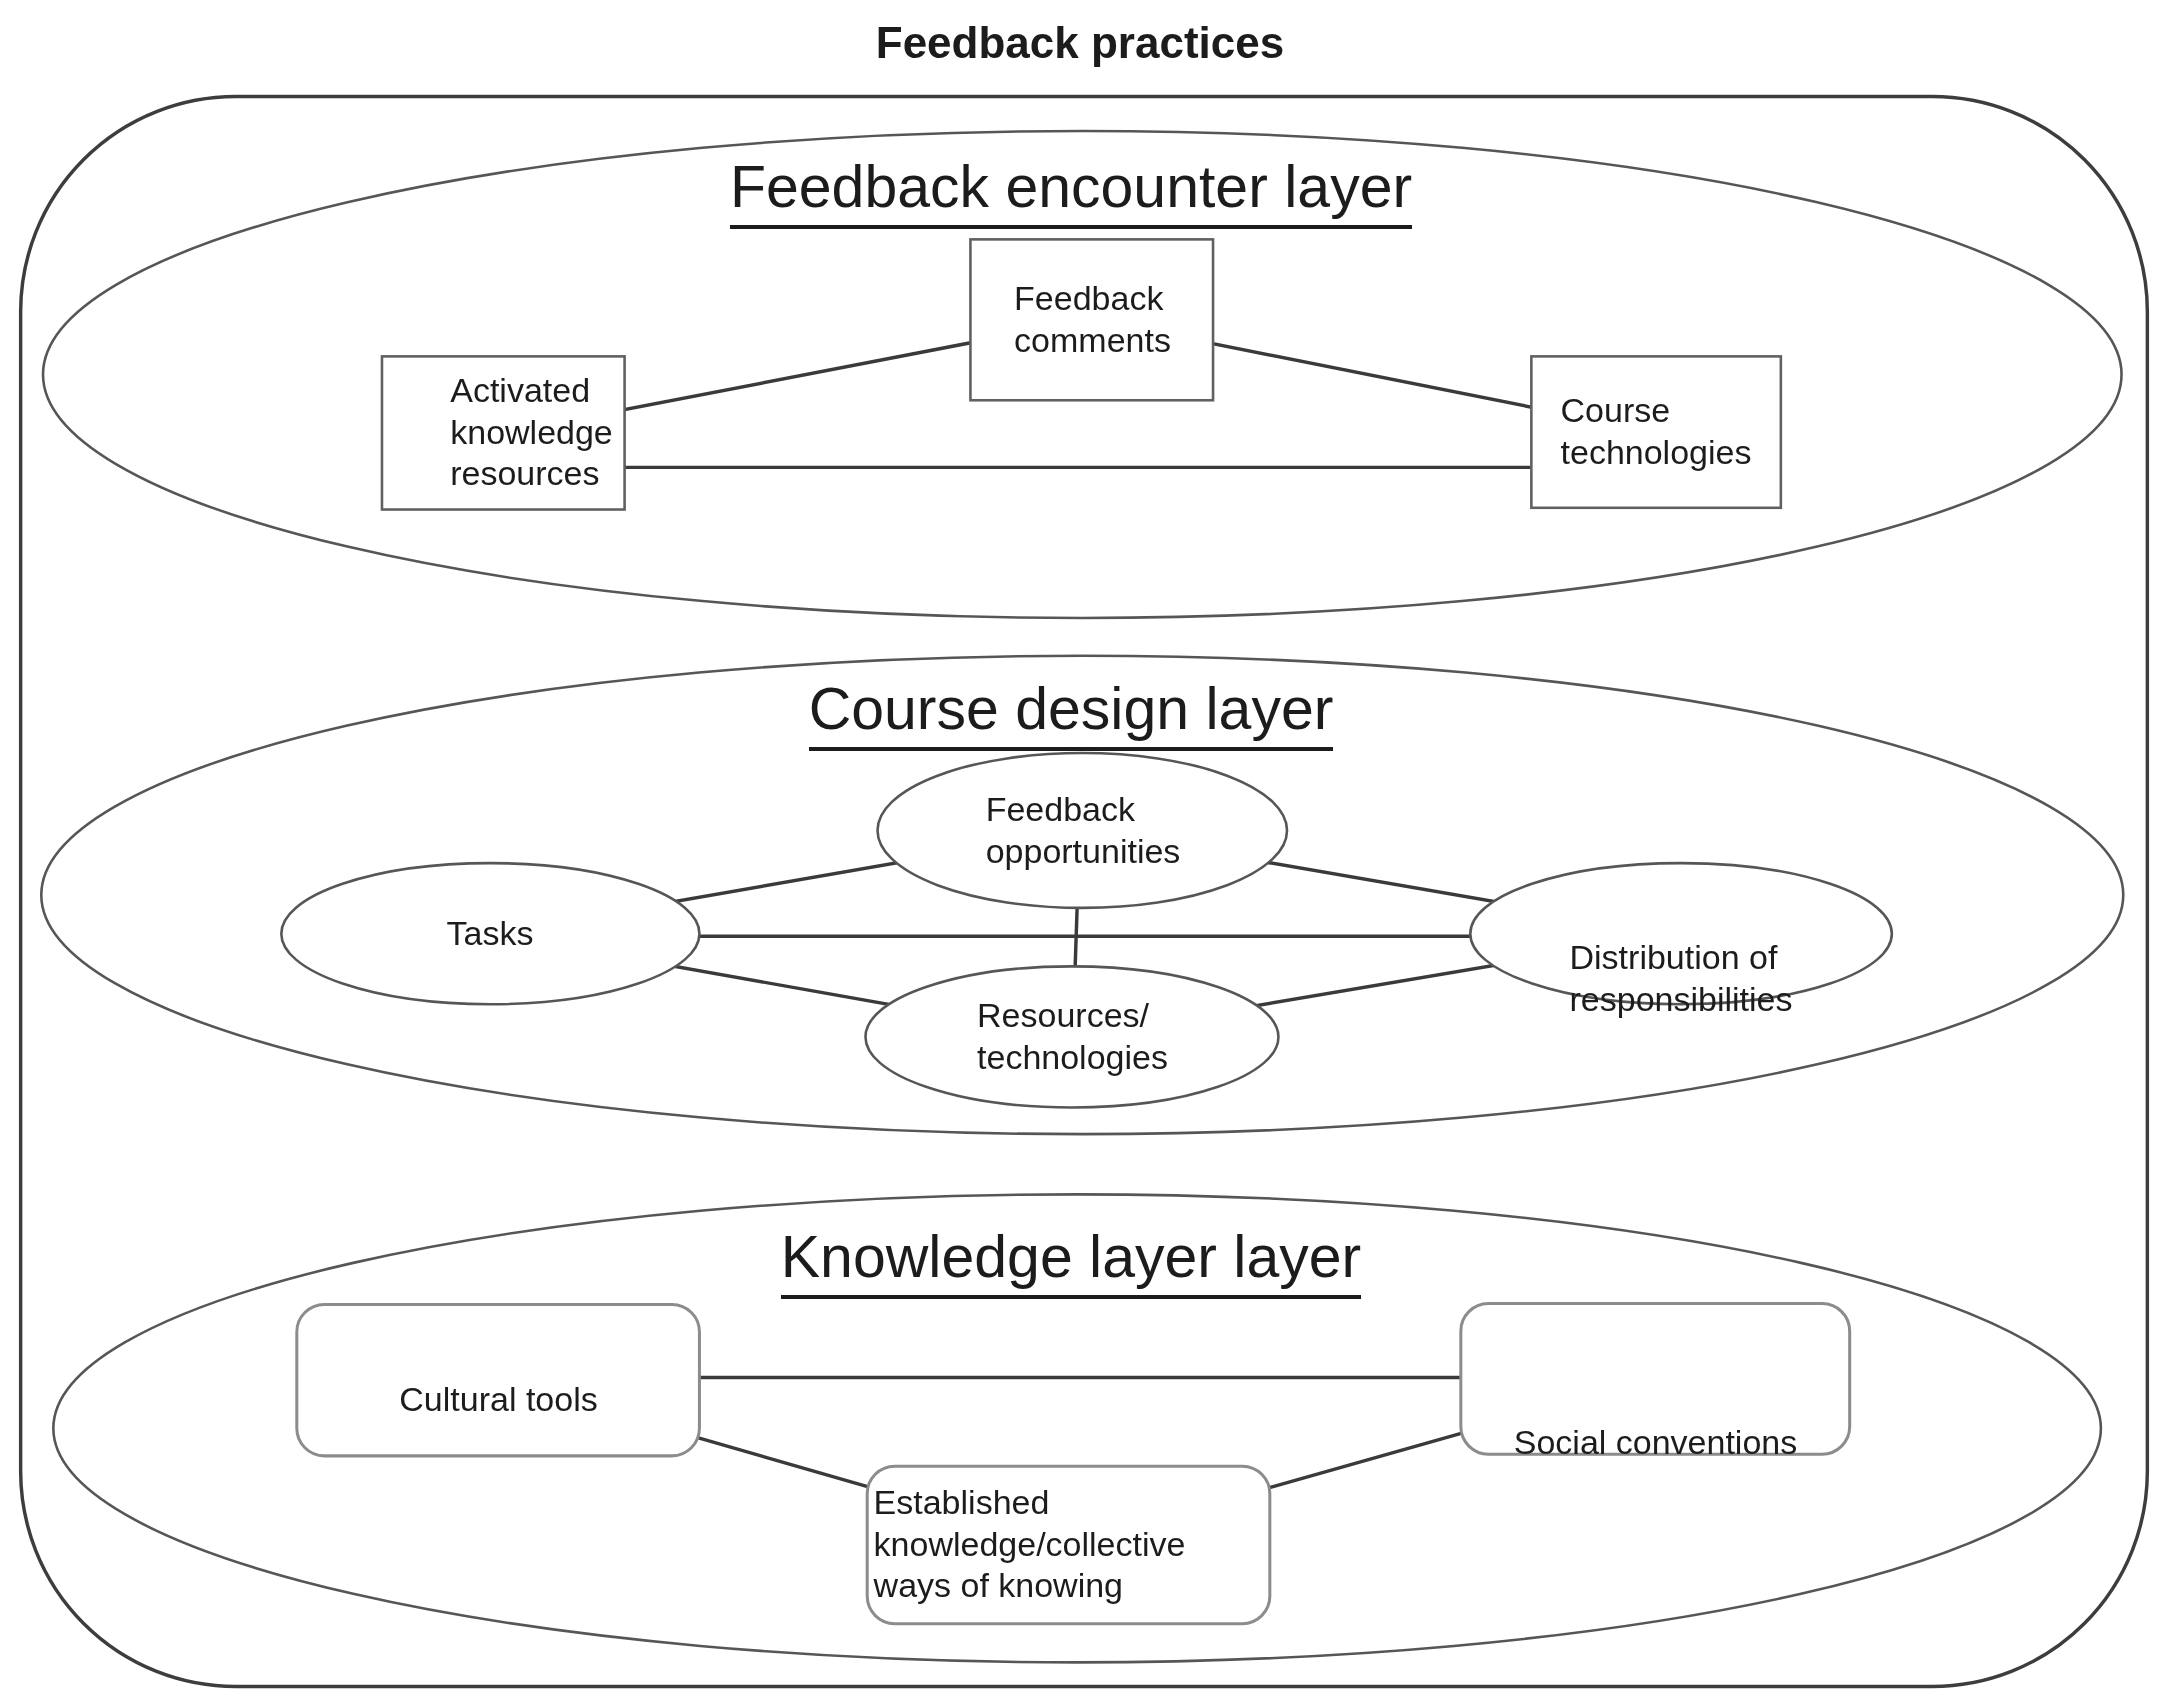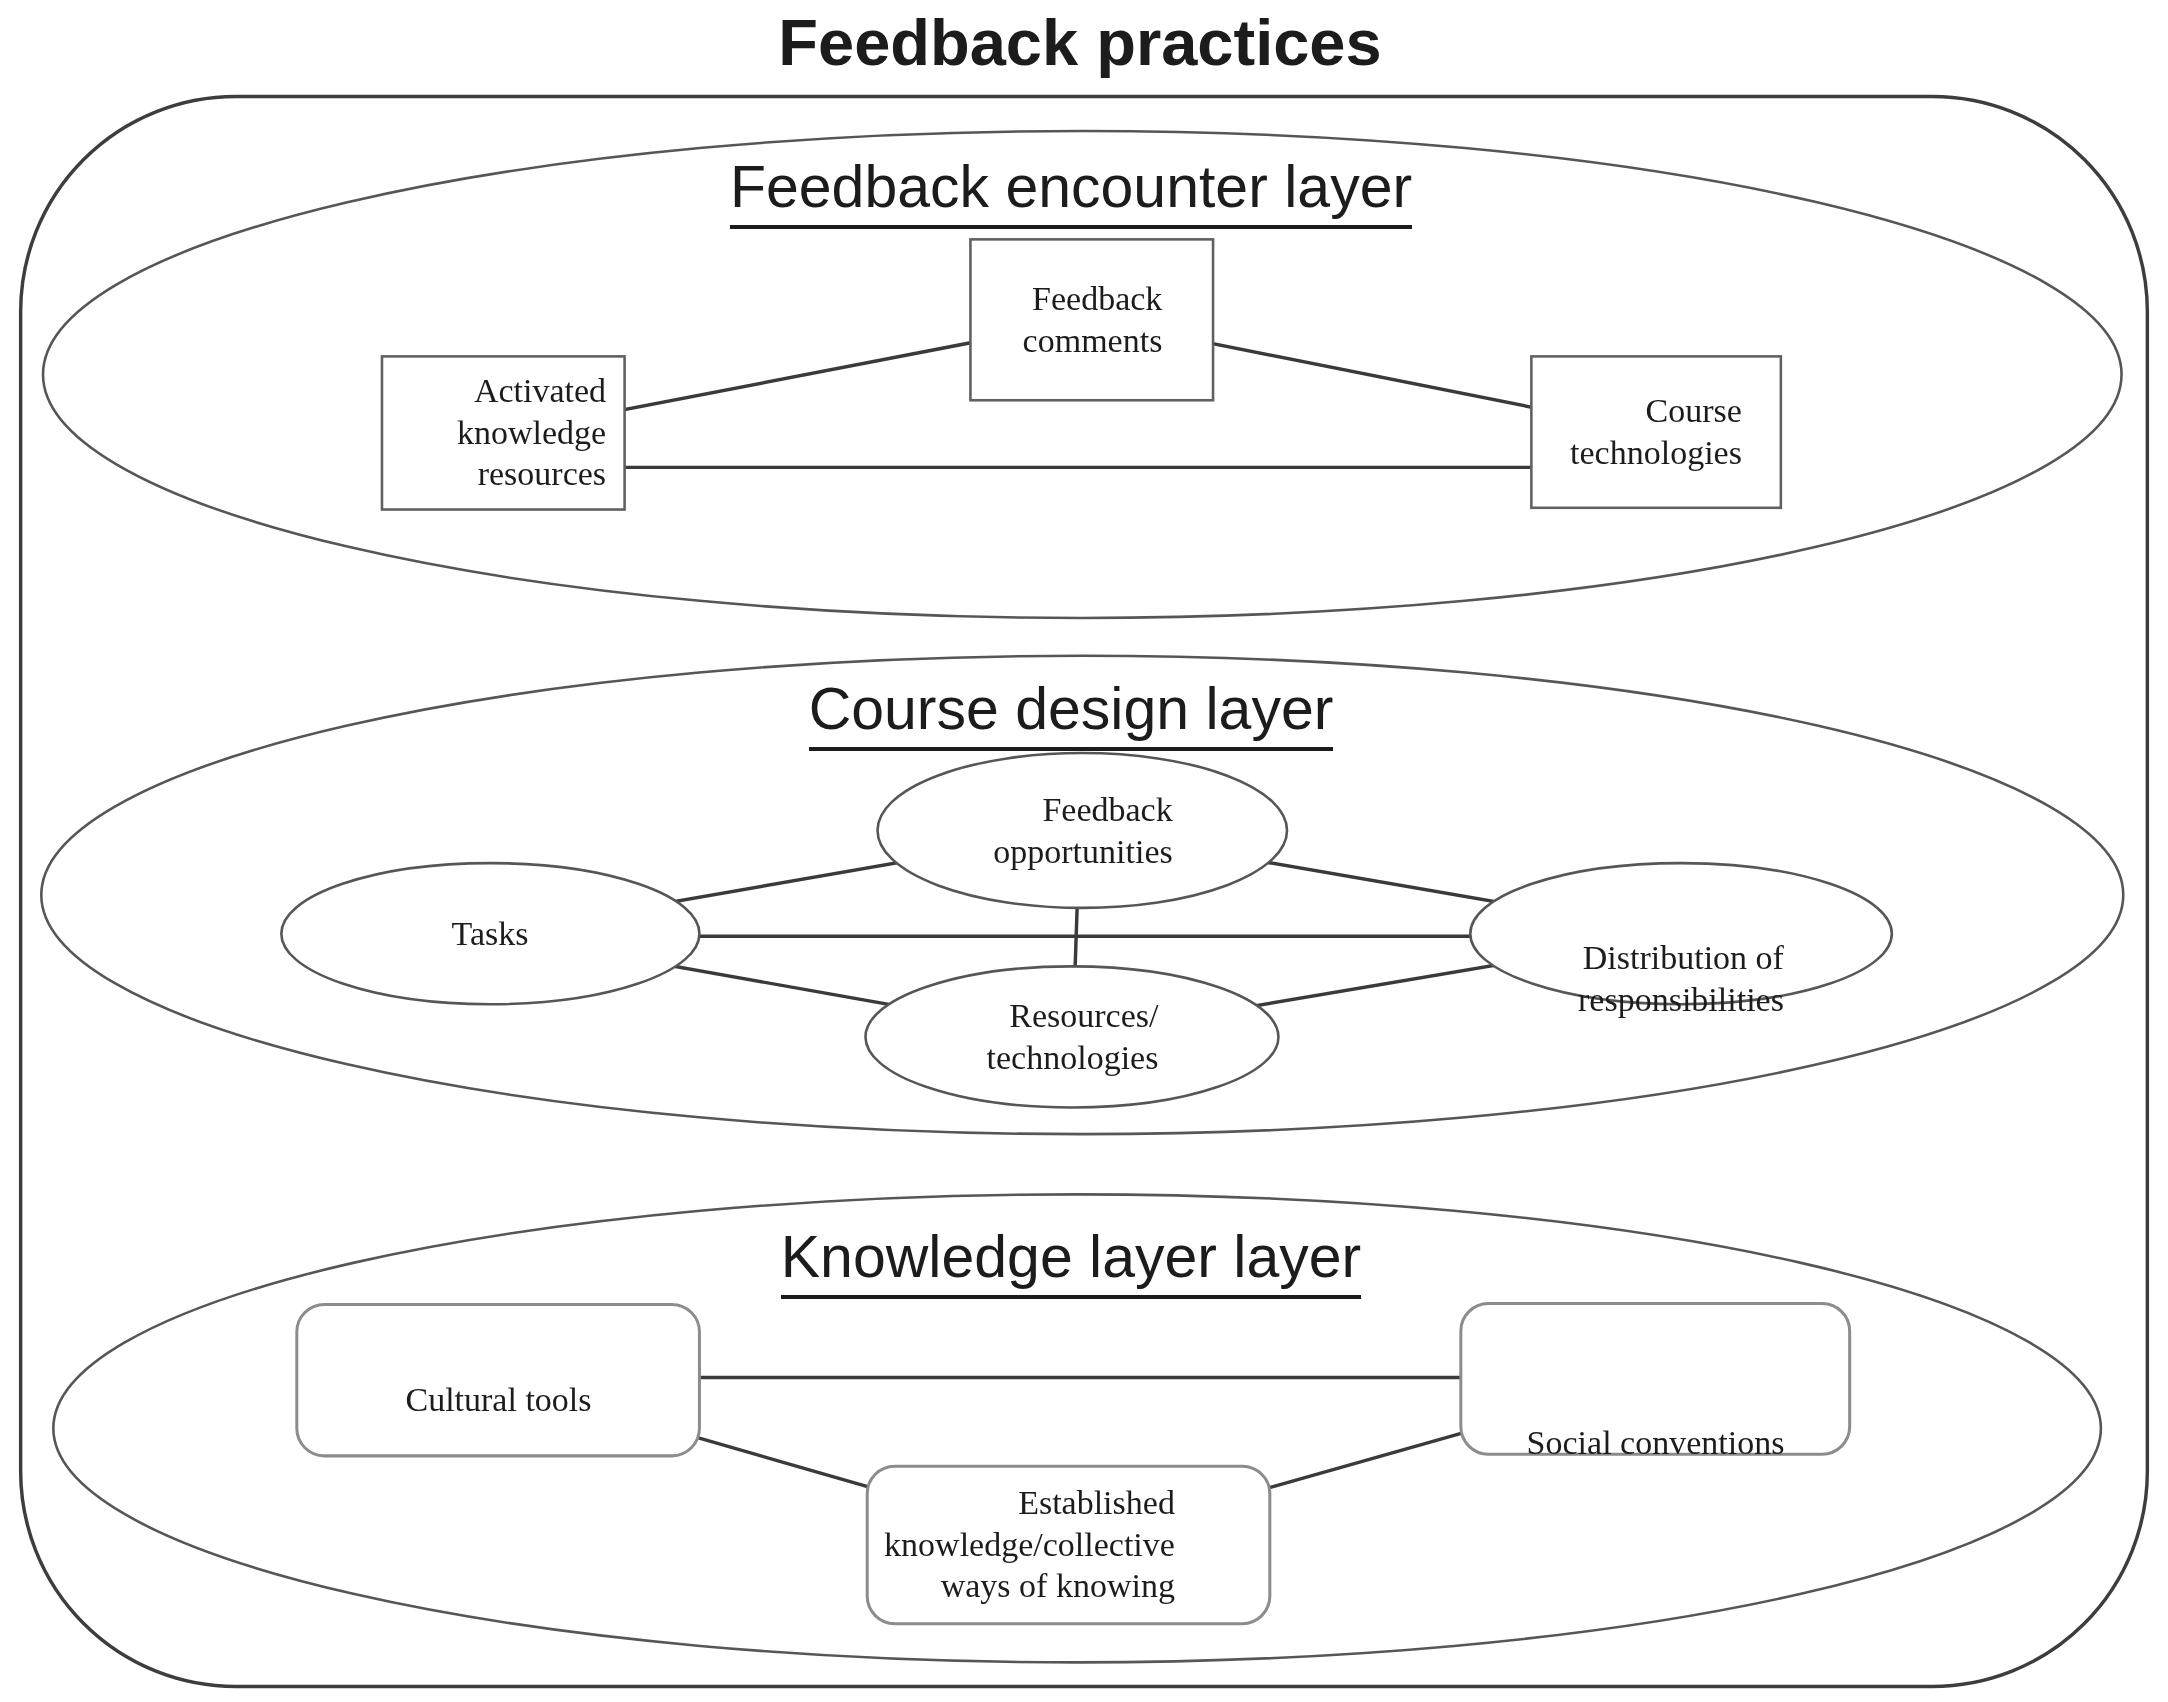--- a/index.html
+++ b/index.html
@@ -24,38 +24,37 @@
   svg.diagram { position: absolute; left: 0; top: 0; }
   .boundary { fill: none; stroke: var(--boundary-stroke); stroke-width: 4; }
   .layer-ellipse { fill: none; stroke: var(--layer-stroke); stroke-width: 3; }
   .connector { stroke: var(--connector); stroke-width: 4; }
   .node-rect { fill: var(--node-fill); stroke: var(--box-stroke); stroke-width: 3; }
   .node-ellipse { fill: var(--node-fill); stroke: var(--layer-stroke); stroke-width: 3; }
   .node-round { fill: var(--node-fill); stroke: var(--round-stroke); stroke-width: 3.5; }
   .fig-title {
     position: absolute;
     display: flex; align-items: center; justify-content: center;
-    font-size: 65px; font-weight: 700; letter-spacing: 0px;
+    font-size: 44px; font-weight: 700; letter-spacing: 0px;
   }
   .layer-title {
     position: absolute;
     display: flex; align-items: flex-start; justify-content: center;
     font-size: 59px;
   }
   .layer-title .ul {
     border-bottom: 4.3px solid var(--ink);
     padding-bottom: 4.3px;
   }
   .node-label {
     position: absolute;
     display: flex; align-items: center; justify-content: center;
-    text-align: right;
+    text-align: left;
     font-size: 34px; line-height: 1.22;
     white-space: pre-line;
-    font-family: Liberation Serif, serif;
   }
 </style>
 </head>
 <body>
 
 <svg class="diagram" width="2168" height="1703" viewBox="0 0 2520 1979">
 
   <rect class="boundary" x="24" y="112" width="2472" height="1848" rx="250" ry="250"></rect>
 
   <ellipse class="layer-ellipse" cx="1258" cy="435" rx="1208" ry="283"></ellipse>

